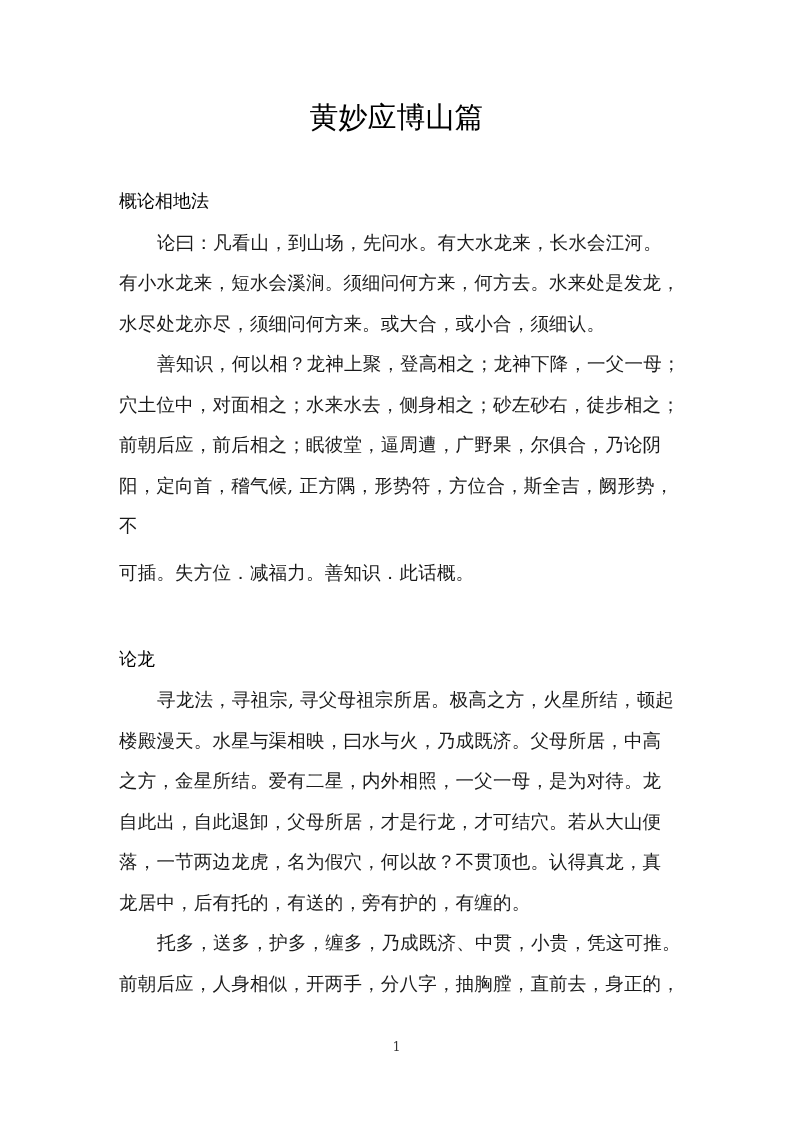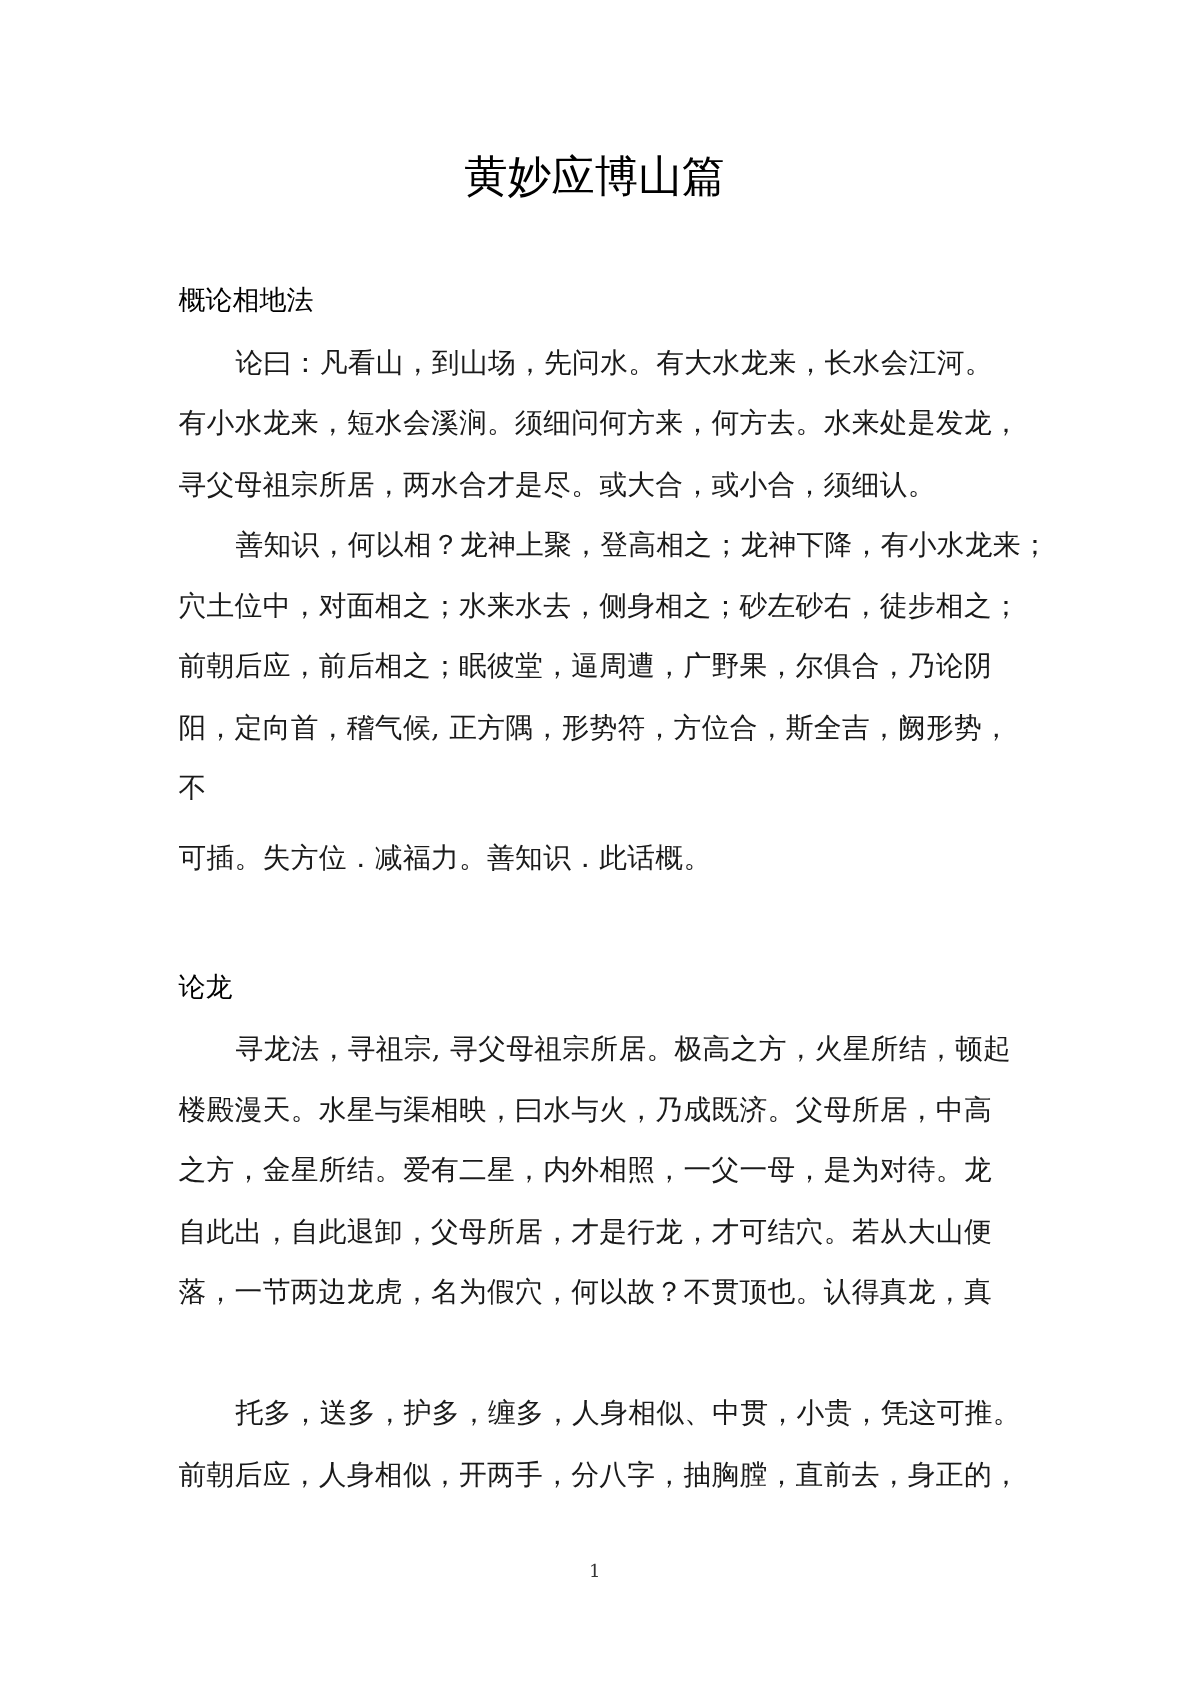--- a/index.html
+++ b/index.html
@@ -20,31 +20,32 @@
 </style>
 </head>
 <body>
 
 <div class="page">
   <h1 class="title">黄妙应博山篇</h1>
 
   <h2 class="heading" style="top:189px">概论相地法</h2>
   <div class="line" style="top:271px">有小水龙来，短水会溪涧。须细问何方来，何方去。水来处是发龙，</div>
   <div class="line indent" style="top:231px">论曰：凡看山，到山场，先问水。有大水龙来，长水会江河。</div>
-  <div class="line" style="top:312px">寻父母祖宗所居，两水合才是尽。或大合，或小合，须细认。</div>
-  <div class="line indent" style="top:352px">善知识，何以相？龙神上聚，登高相之；龙神下降，有小水龙来；</div>
+  <div class="line" style="top:312px">水尽处龙亦尽，须细问何方来。或大合，或小合，须细认。</div>
+  <div class="line indent" style="top:352px">善知识，何以相？龙神上聚，登高相之；龙神下降，一父一母；</div>
   <div class="line" style="top:393px">穴土位中，对面相之；水来水去，侧身相之；砂左砂右，徒步相之；</div>
   <div class="line" style="top:433px">前朝后应，前后相之；眠彼堂，逼周遭，广野果，尔俱合，乃论阴</div>
   <div class="line" style="top:474px">阳，定向首，稽气候, 正方隅，形势符，方位合，斯全吉，阙形势，</div>
   <div class="line" style="top:514px">不</div>
   <div class="line" style="top:561px">可插。失方位．减福力。善知识．此话概。</div>
 
   <h2 class="heading" style="top:647px">论龙</h2>
   <div class="line indent" style="top:688px">寻龙法，寻祖宗, 寻父母祖宗所居。极高之方，火星所结，顿起</div>
   <div class="line" style="top:729px">楼殿漫天。水星与渠相映，曰水与火，乃成既济。父母所居，中高</div>
   <div class="line" style="top:769px">之方，金星所结。爱有二星，内外相照，一父一母，是为对待。龙</div>
   <div class="line" style="top:810px">自此出，自此退卸，父母所居，才是行龙，才可结穴。若从大山便</div>
   <div class="line" style="top:850px">落，一节两边龙虎，名为假穴，何以故？不贯顶也。认得真龙，真</div>
-  <div class="line indent" style="top:931px">托多，送多，护多，缠多，人身相似、中贯，小贵，凭这可推。</div>
+  <div class="line" style="top:891px">龙居中，后有托的，有送的，旁有护的，有缠的。</div>
+  <div class="line indent" style="top:931px">托多，送多，护多，缠多，乃成既济、中贯，小贵，凭这可推。</div>
   <div class="line" style="top:972px">前朝后应，人身相似，开两手，分八字，抽胸膛，直前去，身正的，</div>
 
   <div class="page-num">1</div>
 </div>
 
 </body></html>

